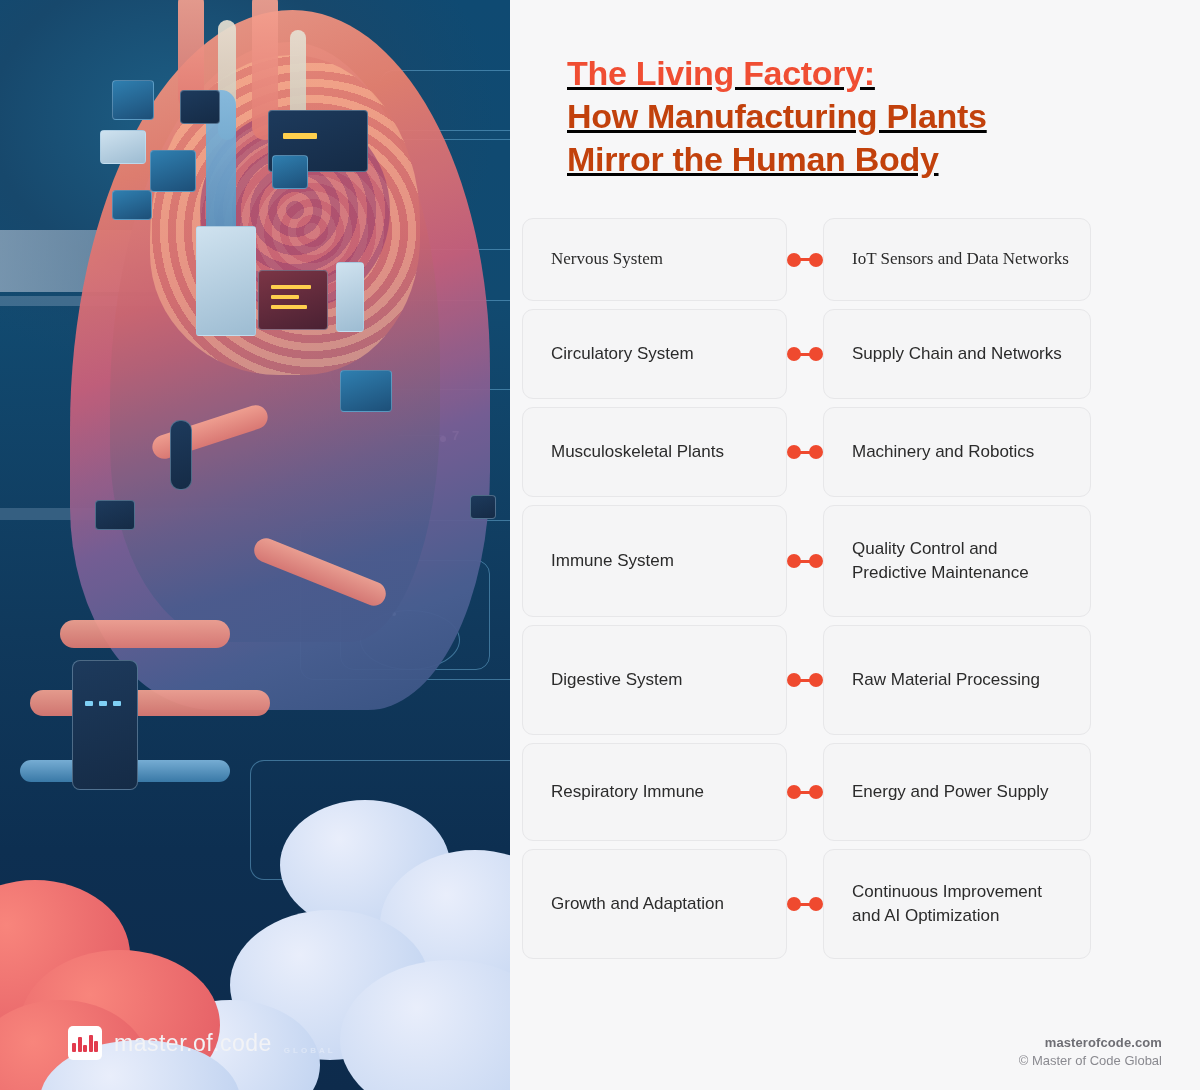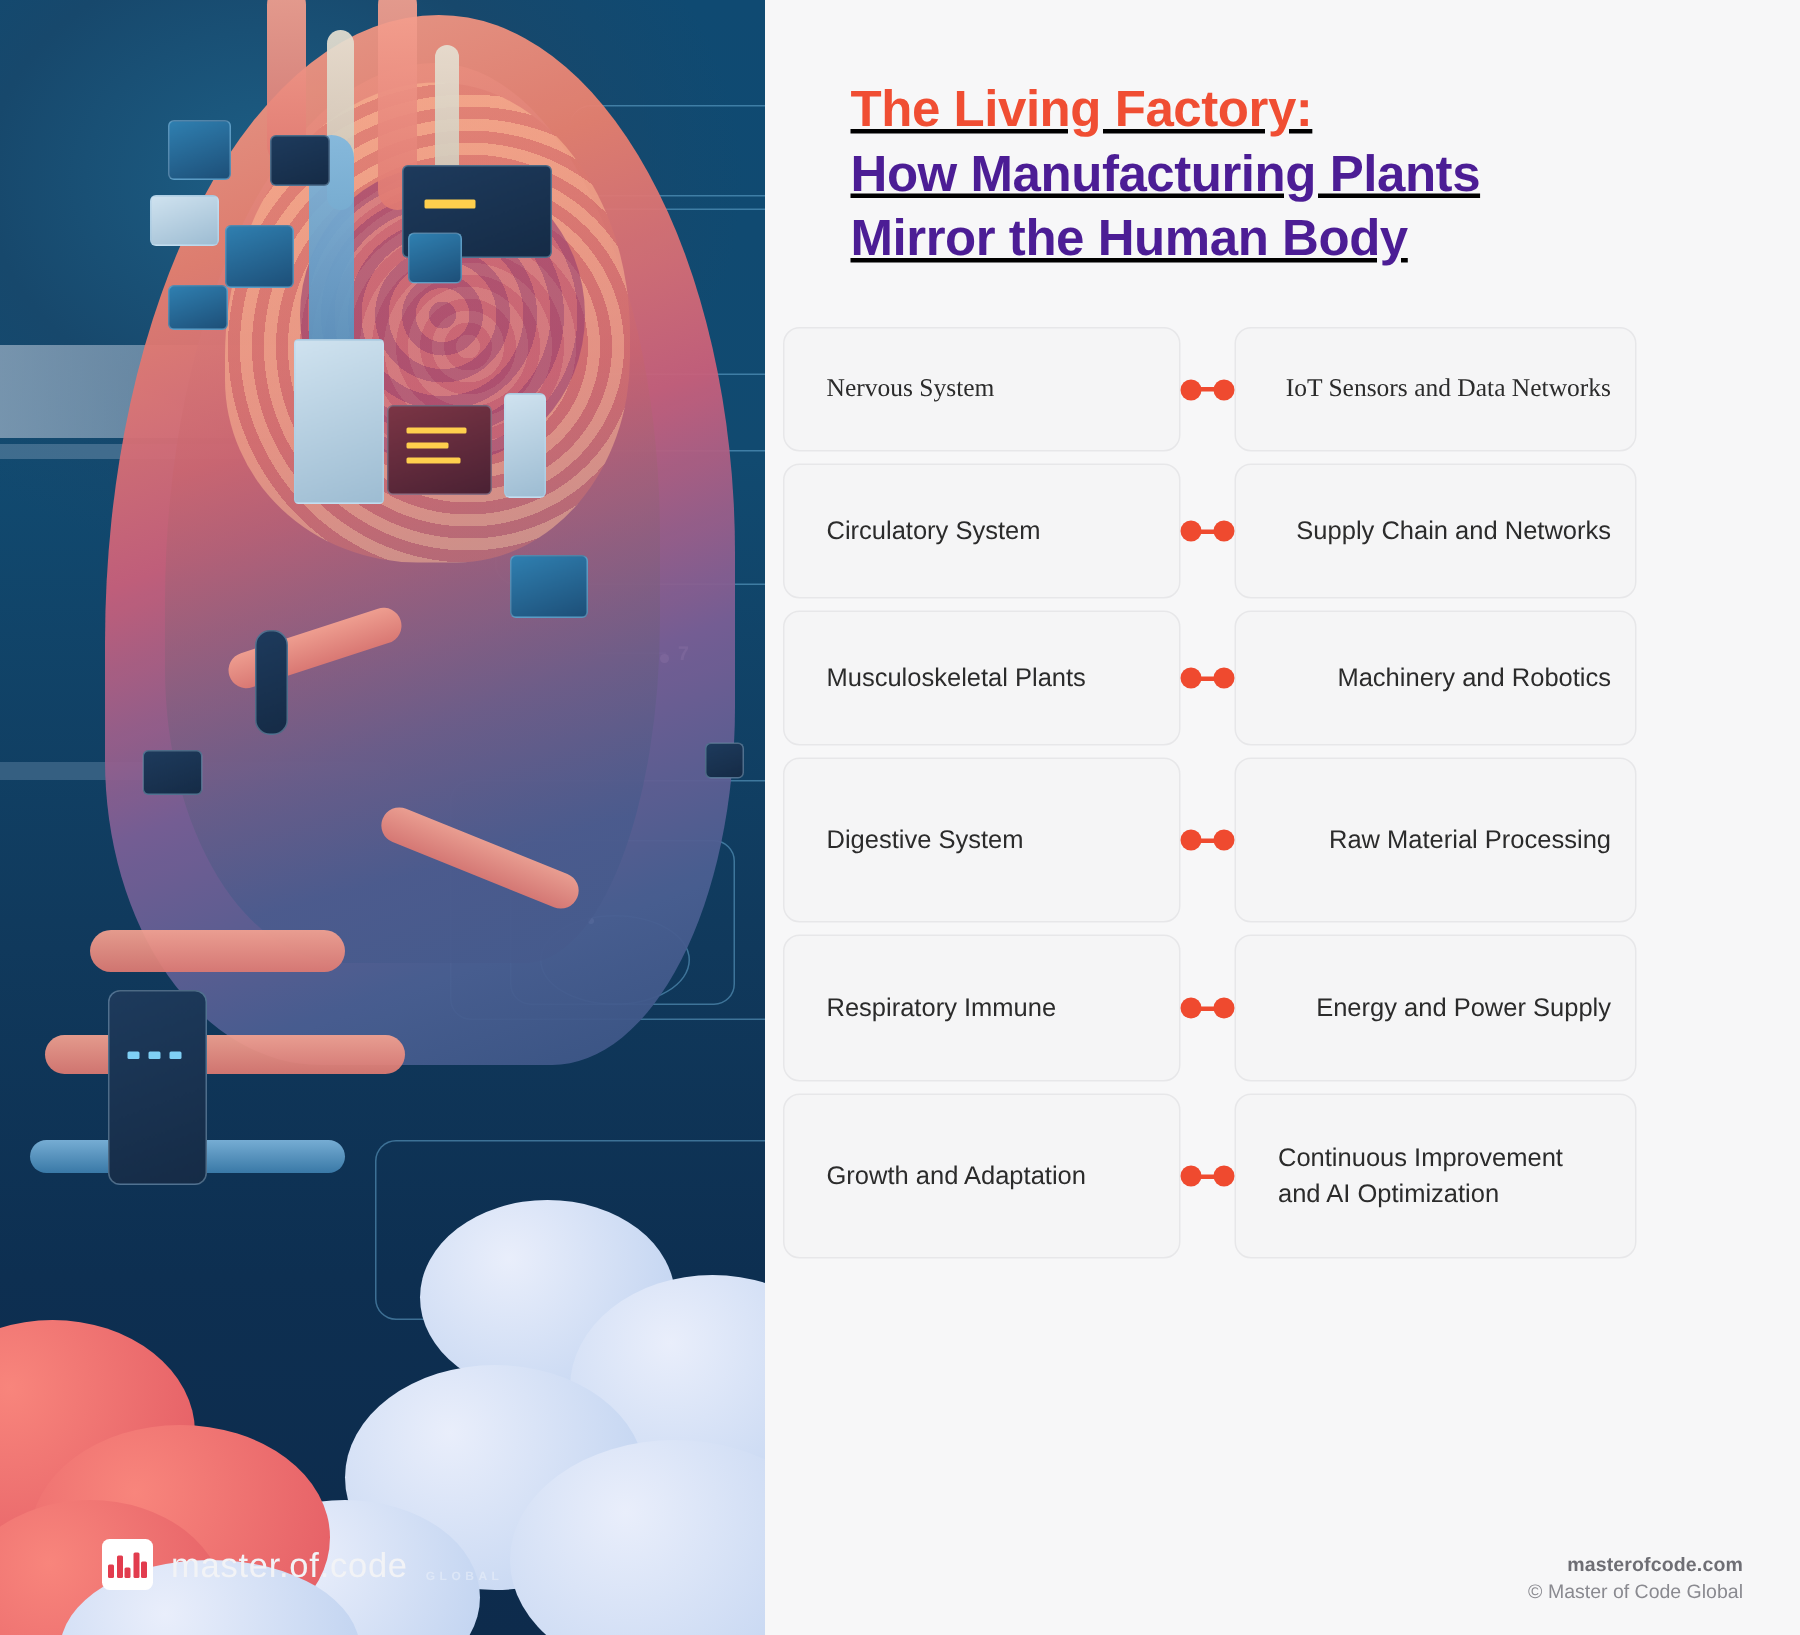--- a/index.html
+++ b/index.html
@@ -89,32 +89,32 @@
   }
   .logo-mark i { display: block; width: 4px; background: #e23c4e; border-radius: 1px; }
   .logo-word { color: #f2f3f6; font-size: 23px; letter-spacing: .5px; font-weight: 400; }
   .logo-sub { color: rgba(235,240,250,.55); font-size: 8px; letter-spacing: 3px; font-weight: 700; align-self: flex-end; padding-bottom: 5px; }
 
   
   .content { position: relative; width: 690px; height: 1090px; background: #f7f7f8; }
   .title { position: absolute; left: 57px; top: 52px; width: 600px; text-decoration: underline; }
   .title h1 { font-size: 34px; line-height: 1.27; font-weight: 700; letter-spacing: -0.3px; }
   .title .accent { color: #f04e33; display: block; }
-  .title .main { color: #4c1d95; display: block; }
+  .title .main { color: #c2410c; display: block; }
 
   .rows { position: absolute; left: 12px; top: 218px; width: 666px; }
   .row { display: flex; align-items: stretch; margin-bottom: 8px; position: relative; }
   .card {
     background: #f5f5f6;
     border: 1px solid #e7e7e9;
     border-radius: 11px;
     display: flex; align-items: center;
   }
   .card.left { width: 265px; padding: 0 0 0 28px; }
-  .card.right { width: 268px; padding: 0 16px 0 28px; margin-left: 36px; justify-content: flex-end; }
+  .card.right { width: 268px; padding: 0 16px 0 28px; margin-left: 36px; }
   .card-label { font-size: 17px; line-height: 1.42; color: #2b2b2b; }
 
   .connector {
     position: absolute; left: 265px; top: 50%; transform: translateY(-50%);
     width: 36px; height: 14px; display: flex; align-items: center; justify-content: space-between;
   }
   .connector .bead { width: 14px; height: 14px; border-radius: 50%; background: #ef4a2f; flex: 0 0 auto; }
   .connector .bar { height: 3px; background: #ef4a2f; flex: 1 1 auto; margin: 0 -1px; }
 
   .footer { position: absolute; right: 38px; bottom: 22px; text-align: right; }
@@ -257,20 +257,33 @@
           </div>
           <div class="connector">
             <span class="bead"></span>
             <span class="bar"></span>
             <span class="bead"></span>
           </div>
           <div class="card right">
             <span class="card-label">Machinery and Robotics</span>
           </div>
         </div>
+        <div class="row" style="height: 112px;">
+          <div class="card left">
+            <span class="card-label">Immune System</span>
+          </div>
+          <div class="connector">
+            <span class="bead"></span>
+            <span class="bar"></span>
+            <span class="bead"></span>
+          </div>
+          <div class="card right">
+            <span class="card-label">Quality Control and Predictive Maintenance</span>
+          </div>
+        </div>
         <div class="row" style="height: 110px;">
           <div class="card left">
             <span class="card-label">Digestive System</span>
           </div>
           <div class="connector">
             <span class="bead"></span>
             <span class="bar"></span>
             <span class="bead"></span>
           </div>
           <div class="card right">

